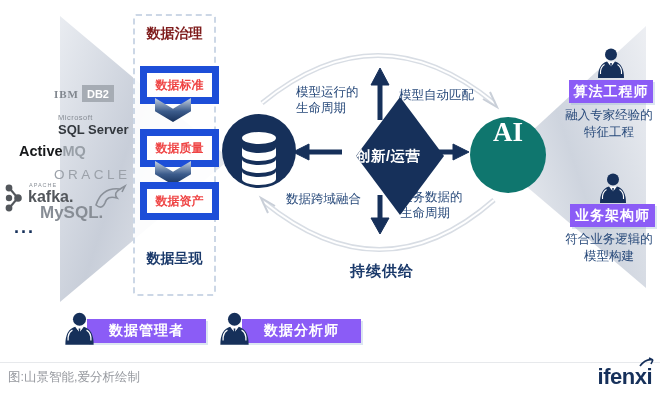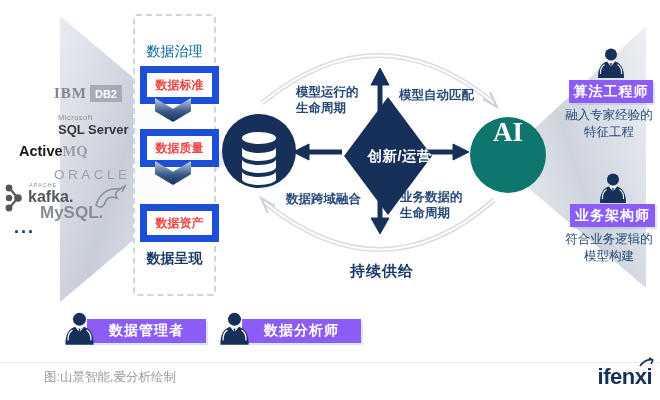--- a/index.html
+++ b/index.html
@@ -17,67 +17,67 @@
     clip-path:polygon(100% 0,0 52%,100% 100%);
     background:linear-gradient(252deg,#edeff3 0%,#ced4de 50%,#f7f8fa 100%);}
 
   
   .overlay{position:absolute;left:0;top:0;width:660px;height:400px;}
 
   
   .logo{position:absolute;}
   .ibm-row{display:flex;align-items:center;gap:3px;}
   .ibm-word{font-family:"Liberation Serif","DejaVu Serif",serif;font-weight:800;
-    font-size:15px;color:#81878f;letter-spacing:1px;text-align:center;}
+    font-size:11px;color:#81878f;letter-spacing:1px;text-align:center;}
   .db2-box{width:32px;height:17px;background:#a6acb4;color:#fff;font-size:11px;font-weight:700;
     display:flex;align-items:center;justify-content:center;}
   .ms-small{font-size:7.5px;color:#868c94;letter-spacing:.5px;}
   .sql-big{font-size:13px;color:#33383e;font-weight:600;}
   .amq-a{font-size:14.5px;font-weight:800;color:#17191b;}
-  .amq-mq{font-size:14.5px;font-weight:800;color:#989fa7;font-family:Liberation Serif, serif;}
+  .amq-mq{font-size:14.5px;font-weight:800;color:#989fa7;}
   .oracle-word{font-size:13.5px;font-weight:500;color:#9ba1a9;letter-spacing:3.5px;}
   .kafka-vendor{position:absolute;left:26px;top:2px;font-size:5.5px;color:#8b9199;letter-spacing:1px;}
   .kafka-word{position:absolute;left:25px;top:8px;font-size:16px;font-weight:700;color:#53575c;}
   .mysql-word{font-size:17px;font-weight:700;color:#878d95;}
   .hive-word{position:absolute;left:10px;bottom:0;font-size:11px;font-weight:800;
     color:#4a4f55;letter-spacing:1px;}
   .dots{font-size:18px;font-weight:800;color:#16305a;letter-spacing:2px;line-height:10px;}
 
   
   .gov{left:133px;top:14px;width:79px;height:278px;border:2px dashed #ccd7e6;
     border-radius:3px;background:rgba(255,255,255,.92);}
-  .gov-title{left:0;top:9px;width:100%;text-align:center;font-size:14px;font-weight:400;color:#0369a1;margin-top:18px;}
+  .gov-title{left:0;top:9px;width:100%;text-align:center;font-size:14px;font-weight:700;color:#7f1d1d;}
   .gov-item{left:5px;width:65px;height:24px;background:#fff;border:7px solid #1d4ed8;
     display:flex;align-items:center;justify-content:center;font-size:12px;font-weight:700;color:#ef4444;}
   .chev{left:20px;width:36px;height:24px;
     clip-path:polygon(0 0,50% 45%,100% 0,100% 55%,50% 100%,0 55%);
     background:linear-gradient(180deg,#c6d2e2 0%,#3c5c8c 55%,#16305a 100%);}
   .gov-foot{left:0;top:234px;width:100%;text-align:center;font-size:14px;font-weight:700;color:#1b3a6b;}
 
   
   .cycle-label{width:80px;text-align:center;font-size:15px;font-weight:800;color:#1b3a6b;letter-spacing:1px;}
-  .quad{font-size:12.5px;color:#27497a;line-height:1.3;font-weight:bold;}
+  .quad{font-size:12.5px;color:#27497a;line-height:1.3;}
   .db-circle{left:222px;top:114px;}
   .ai-circle{left:470px;top:117px;width:76px;height:76px;border-radius:50%;background:#0f766e;
     display:flex;align-items:flex-start;justify-content:center;}
   .ai-text{color:#fff;font-family:"Liberation Serif","DejaVu Serif",serif;font-weight:800;font-size:27px;}
-  .diamond{left:344px;top:97px;width:88px;height:118px;background:#16305a;
+  .diamond{left:356px;top:97px;width:88px;height:118px;background:#16305a;
     clip-path:polygon(50% 0,100% 50%,50% 100%,0 50%);
-    display:flex;align-items:center;justify-content:flex-end;}
+    display:flex;align-items:center;justify-content:flex-start;}
   .diamond-text{color:#fff;font-size:14.5px;font-weight:800;letter-spacing:.5px;}
 
   
   .person{display:block;}
   .role-bar{background:#8b5cf6;color:#fff;display:flex;align-items:center;justify-content:center;
     font-size:14px;font-weight:700;box-shadow:2px 2px 0 rgba(130,165,205,.28);letter-spacing:1px;}
   .role-desc{text-align:center;font-size:12.5px;color:#27497a;line-height:1.35;}
 
   
   .divider{left:0;top:362px;width:660px;height:1px;background:#e7e9ec;}
-  .caption{left:8px;top:369px;font-size:12.5px;color:#96999f;margin-left:36px;}
+  .caption{left:8px;top:369px;font-size:12.5px;color:#96999f;}
   .brand{right:8px;top:364px;font-size:22px;font-weight:800;color:#16305a;letter-spacing:-.5px;}
   .brand-swoosh{position:absolute;right:-3px;top:-7px;}
 </style>
 </head>
 <body>
 
 <div class="stage">
 
   <svg width="0" height="0" style="position:absolute">
     <defs>
@@ -157,21 +157,21 @@
   </div>
 
   <div class="logo dots" style="left:14px;top:222px">...</div>
 
   <div class="abs gov">
     <div class="abs gov-title">数据治理</div>
     <div class="abs gov-item" style="top:50px">数据标准</div>
     <div class="abs chev" style="top:82px"></div>
     <div class="abs gov-item" style="top:113px">数据质量</div>
     <div class="abs chev" style="top:145px"></div>
-    <div class="abs gov-item" style="top:188px">数据资产</div>
+    <div class="abs gov-item" style="top:166px">数据资产</div>
     <div class="abs gov-foot">数据呈现</div>
   </div>
 
   <div class="abs cycle-label" style="left:342px;top:262px">持续供给</div>
 
   <div class="abs quad ml" style="left:296px;top:84px;width:66px">模型运行的
 生命周期</div>
   <div class="abs quad" style="left:399px;top:87px;width:92px">模型自动匹配</div>
   <div class="abs quad" style="left:286px;top:191px;width:92px">数据跨域融合</div>
   <div class="abs quad ml" style="left:400px;top:189px;width:70px">业务数据的

